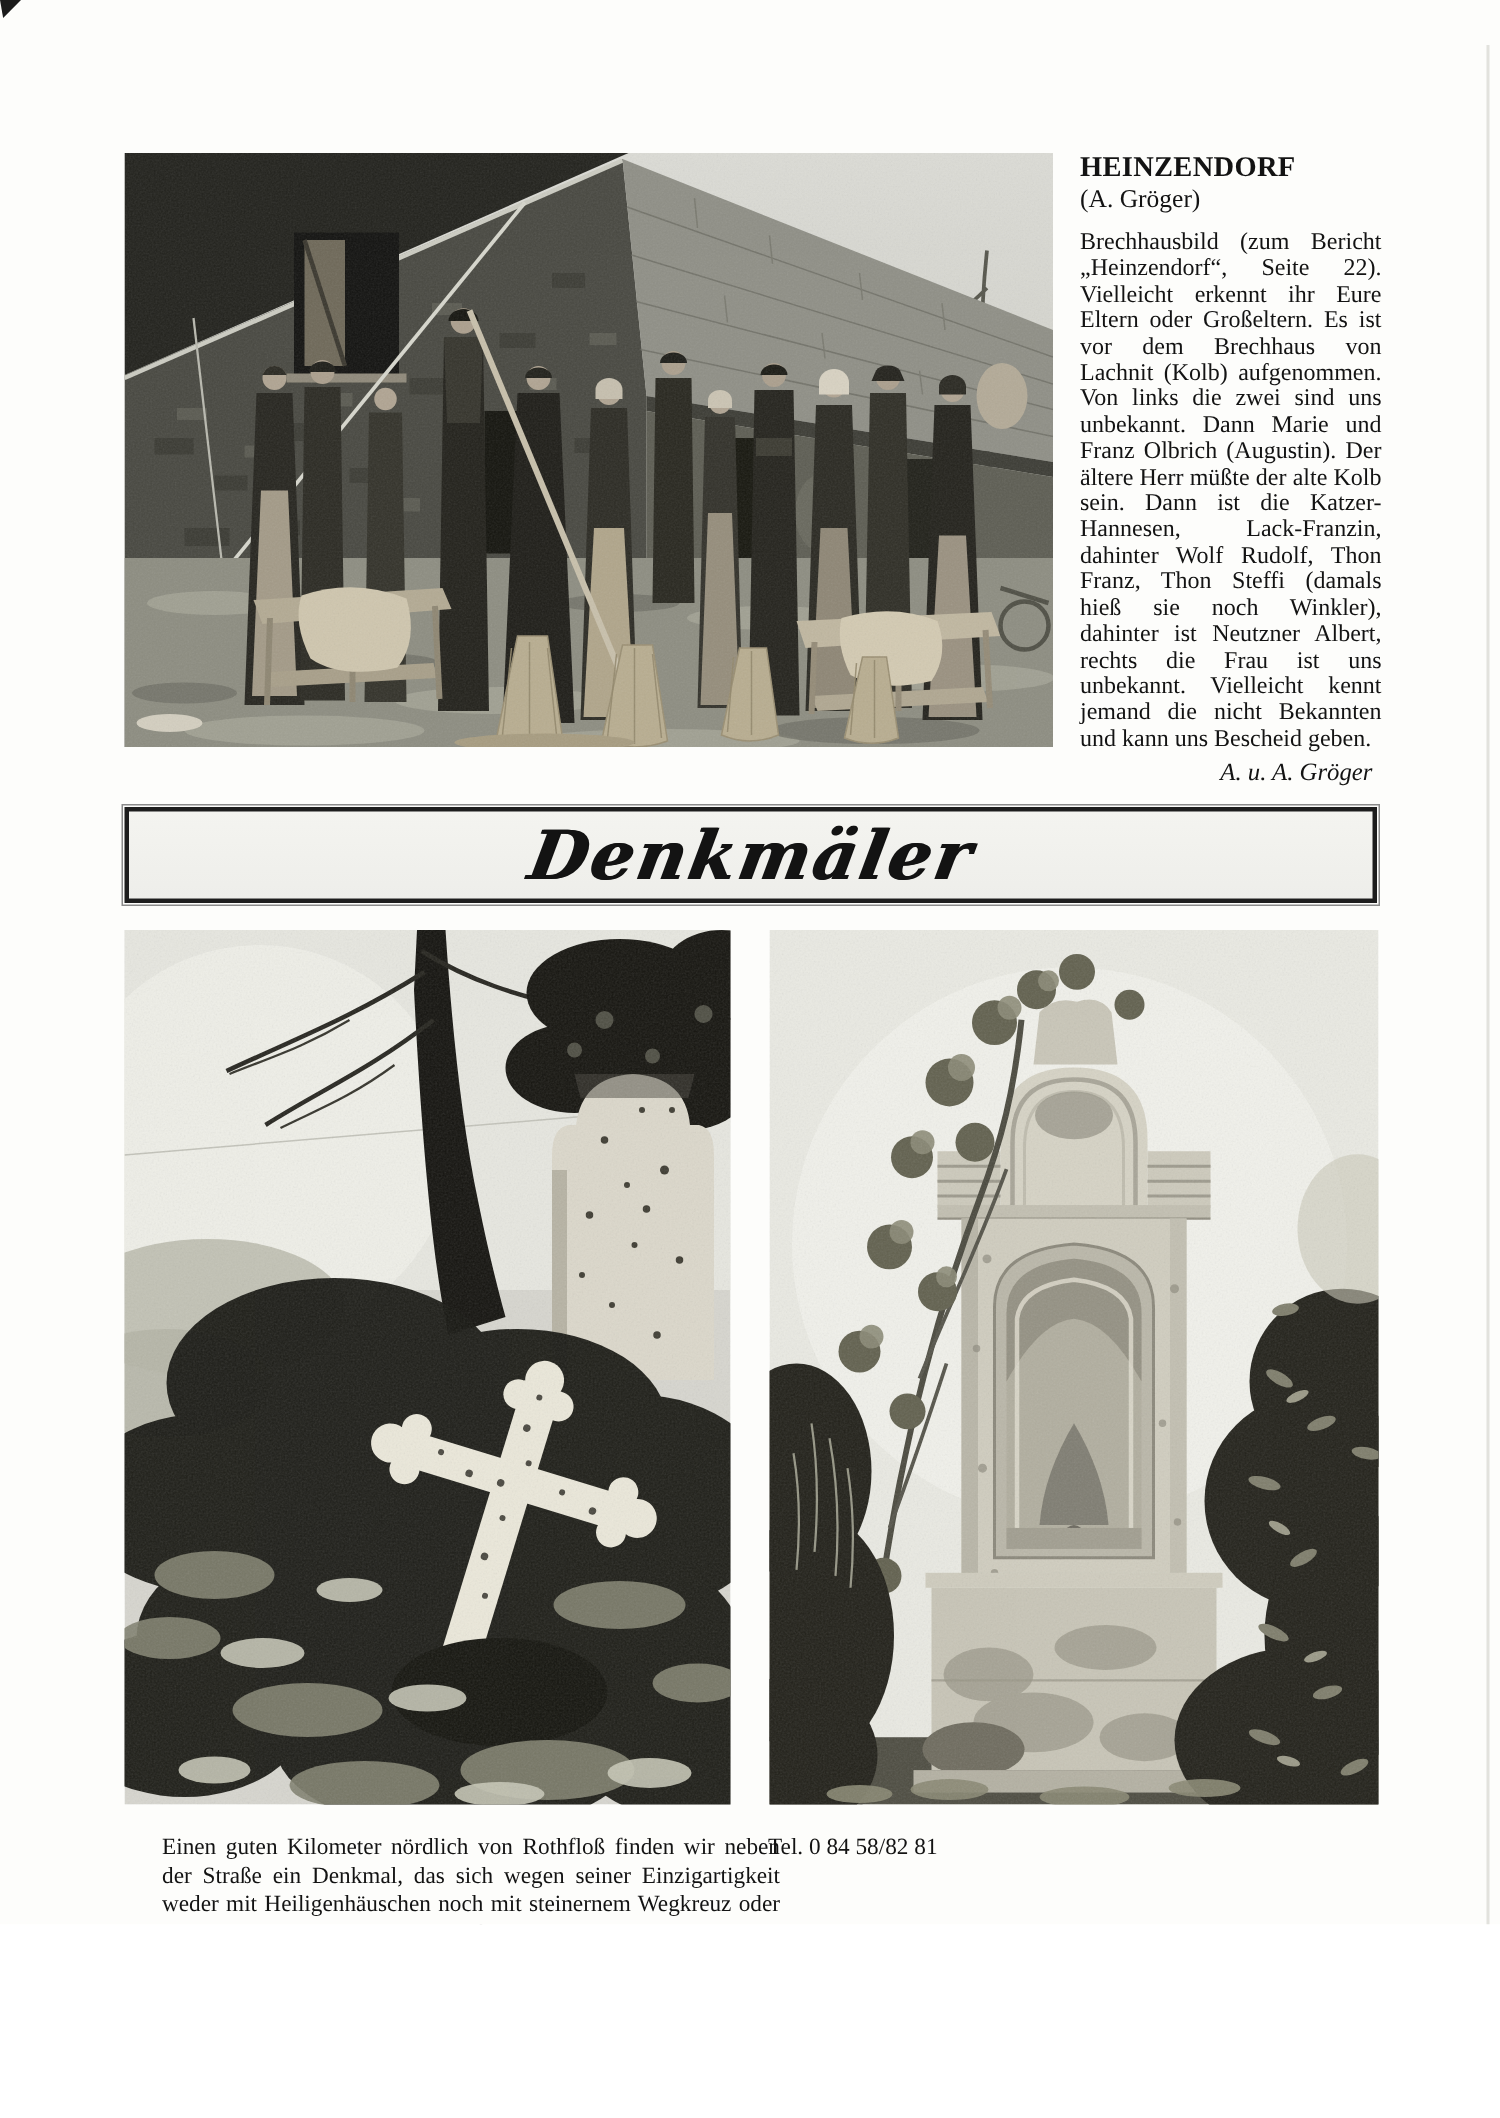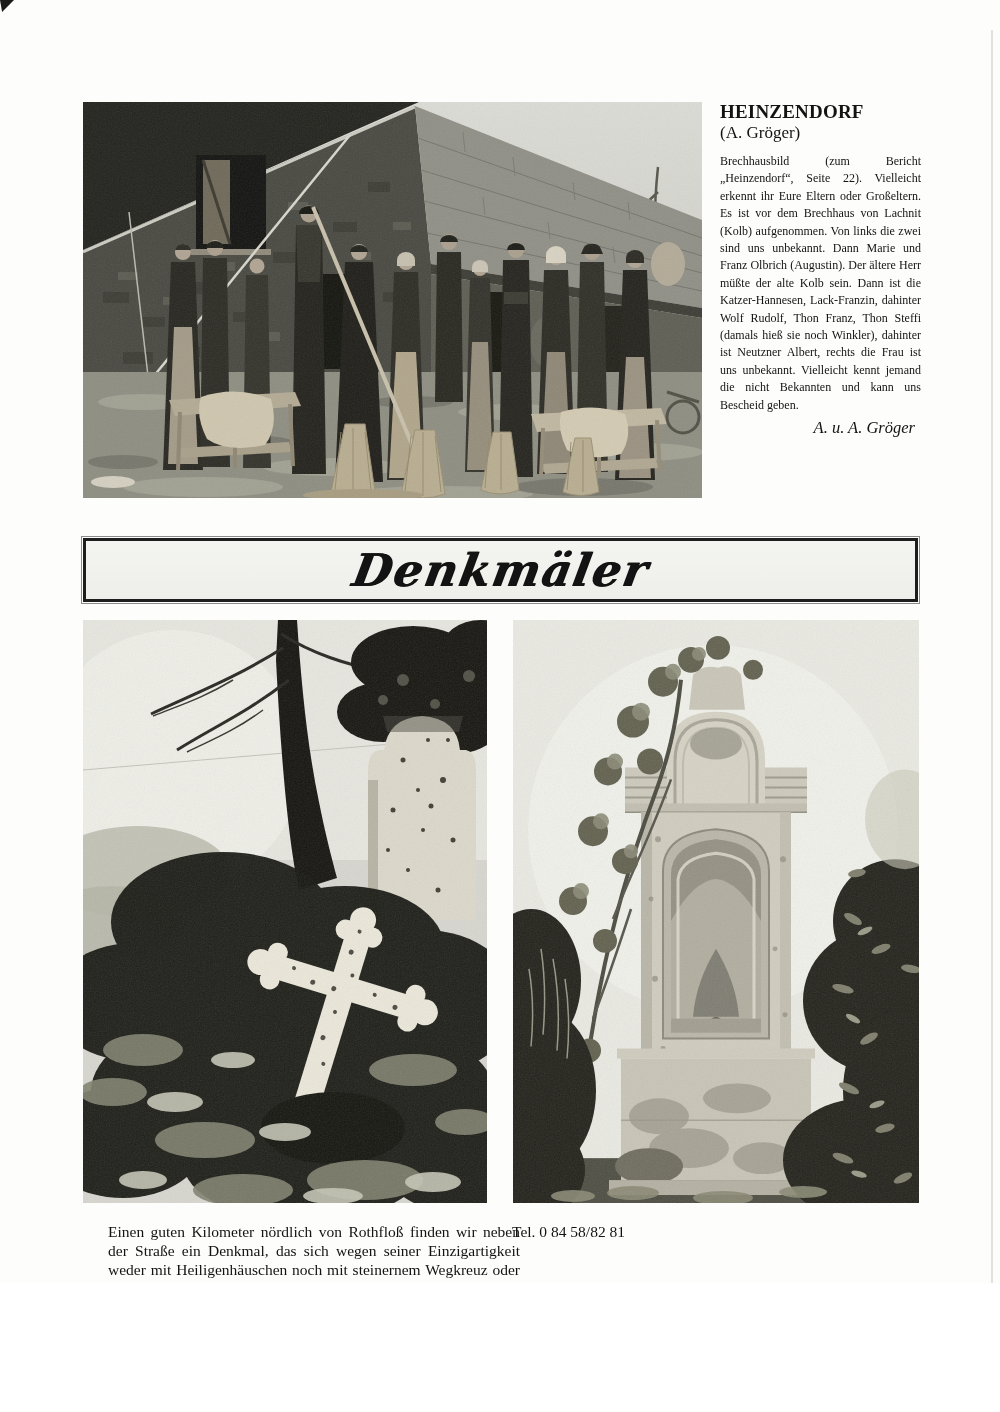--- a/index.html
+++ b/index.html
@@ -17,21 +17,21 @@
   .photo{position:absolute;}
   .photo svg{display:block;width:100%;height:100%;}
   .photo-top{left:83px;top:102px;width:619px;height:396px;}
   .photo-cross{left:83px;top:620px;width:404px;height:583px;}
   .photo-bildstock{left:513px;top:620px;width:406px;height:583px;}
 
   
   .article{position:absolute;left:720px;top:101px;width:201px;}
   .article-title{font-size:19px;font-weight:bold;margin:0;line-height:22px;letter-spacing:.2px;}
   .article-byline{font-size:17px;margin:0;line-height:20px;}
-  .article-body{margin-top:10px;font-size:12px;line-height:17.4px;text-align:justify;}
+  .article-body{margin-top:10px;font-size:16px;line-height:17.4px;text-align:justify;}
   .article-signature{font-style:italic;font-size:16.5px;text-align:right;padding-right:6px;margin-top:4px;}
 
   
   .banner{position:absolute;left:83px;top:538px;width:835px;height:64px;box-sizing:border-box;
     border:3px solid #1d1d1d;outline:1px solid #8a8a8a;outline-offset:1px;
     background:linear-gradient(180deg,#f4f4f0,#eeeeea);
     display:flex;align-items:center;justify-content:center;}
   .banner-title{
     font-family:"DejaVu Serif", serif;font-style:italic;font-weight:bold;
     font-size:45px;line-height:1;transform:skewX(-10deg);letter-spacing:2px;

